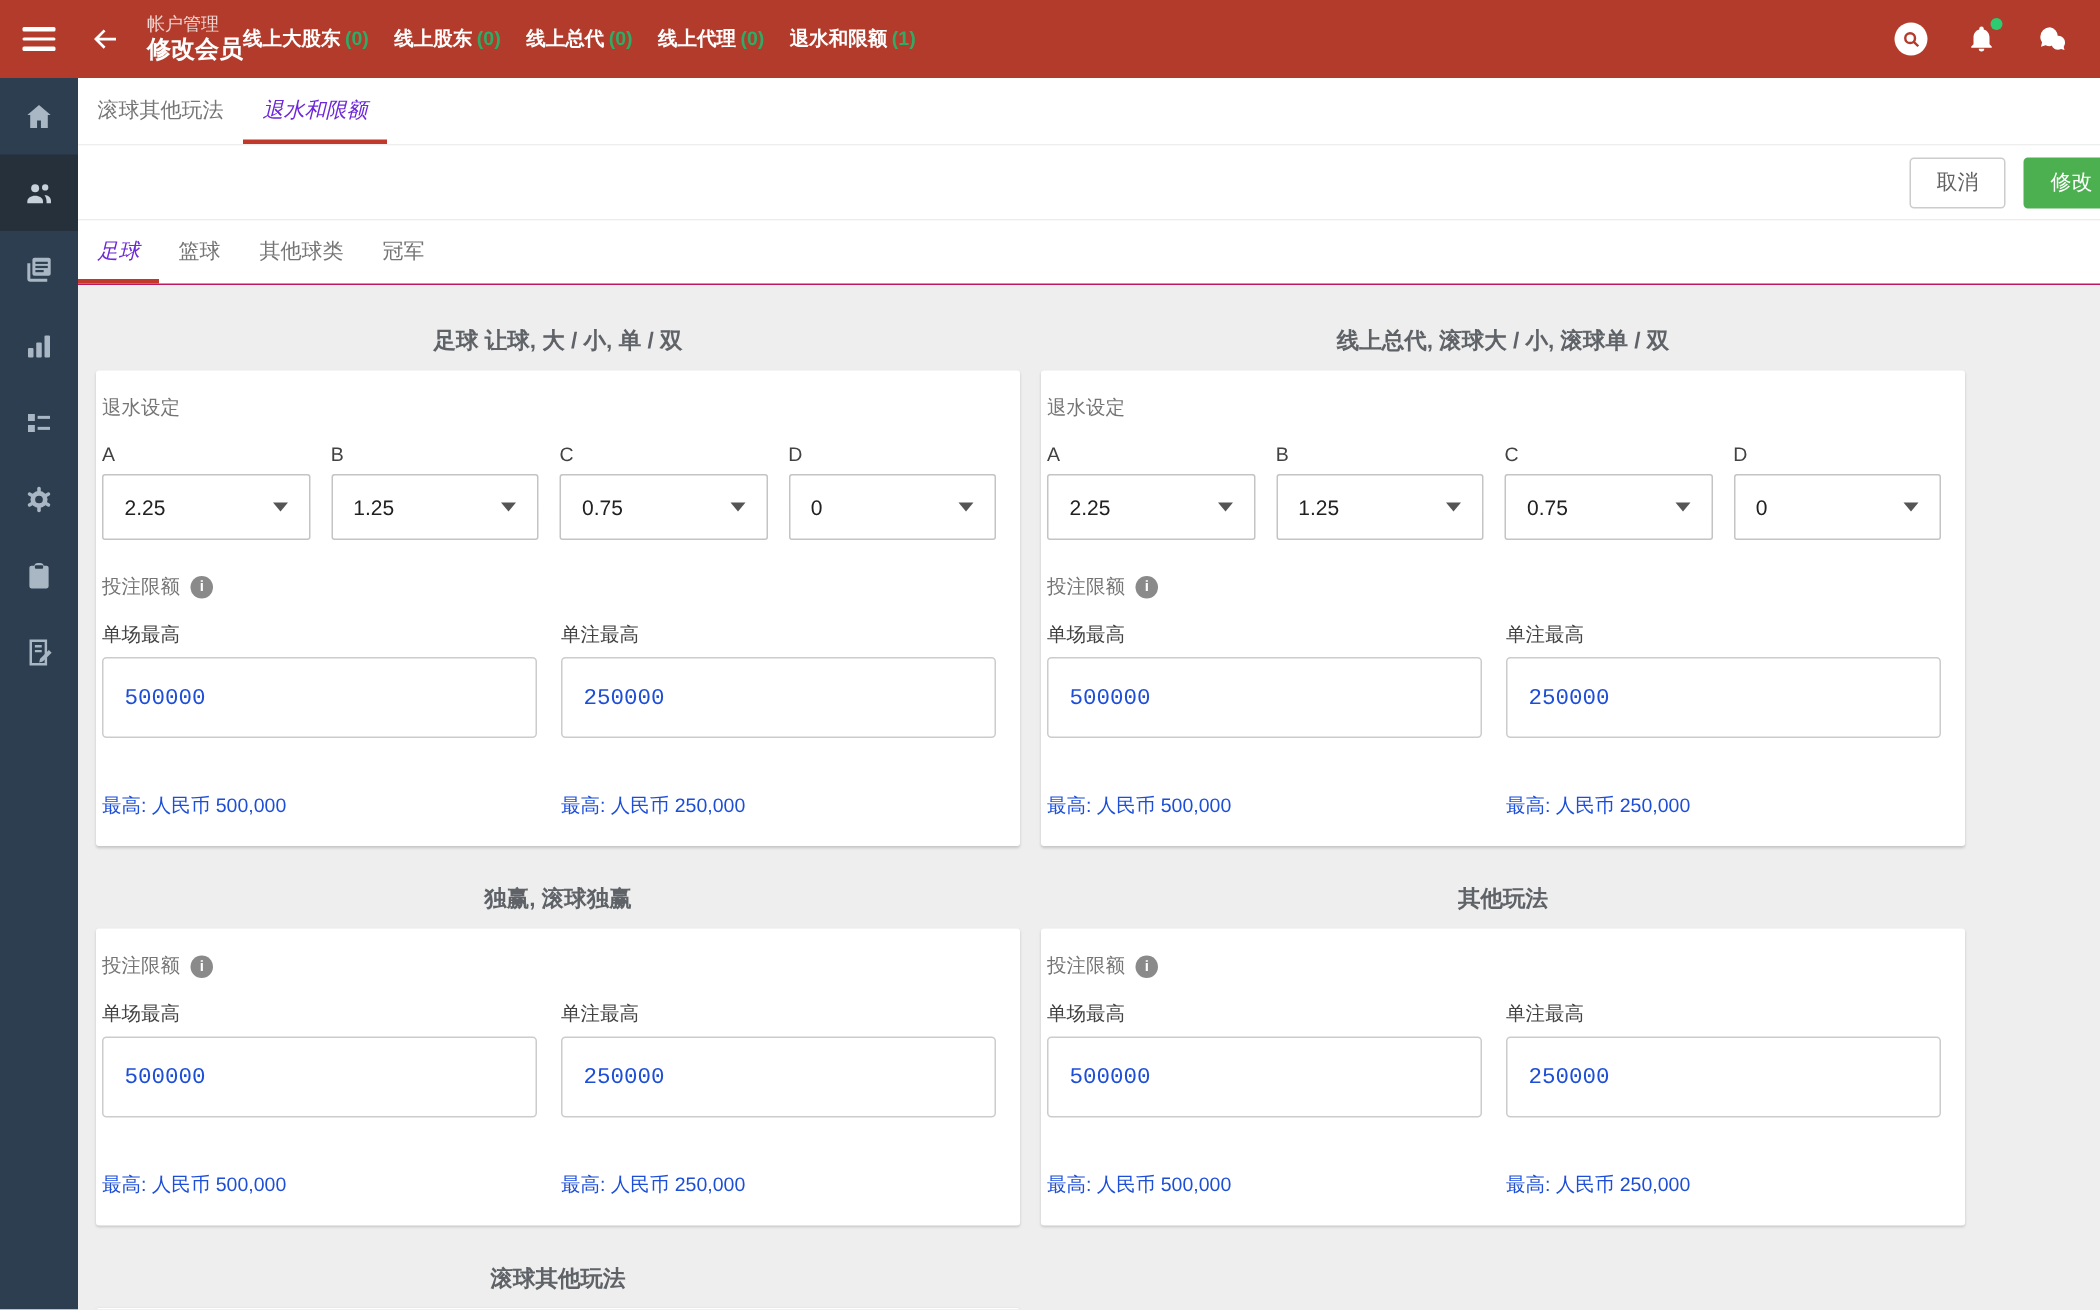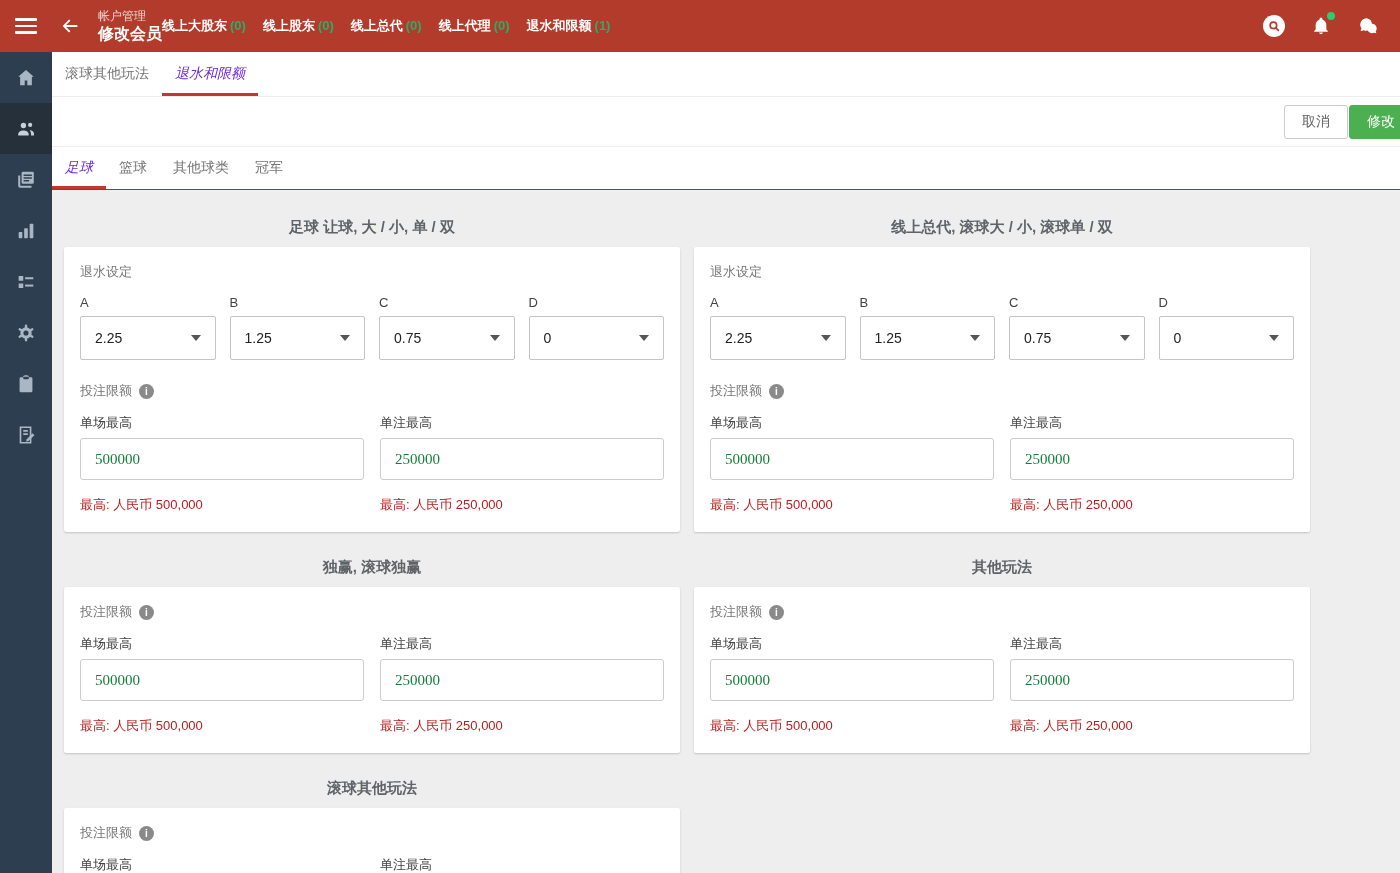--- a/index.html
+++ b/index.html
@@ -40,50 +40,50 @@
 
   .workspace { flex:1; display:flex; flex-direction:column; min-width:0; }
 
   
   .tabbar { flex:0 0 45px; background:#fff; border-bottom:1px solid #eeeeee; display:flex; }
   .tab { padding:0 13px; display:flex; align-items:center; font-size:14px; color:#757575; position:relative; cursor:pointer; }
   .tab.active { color:#6d28d9;font-style:italic; }
   .tab.active::after { content:""; position:absolute; left:0; right:0; bottom:0; height:3px; background:#c0392b; }
 
   .btnrow { flex:0 0 50px; background:#fff; border-bottom:1px solid #ececec;
-            display:flex; align-items:center; justify-content:flex-end; gap:1px; }
+            display:flex; align-items:center; justify-content:flex-end; gap:12px; }
   .btn { height:34px; padding:0 17px; font-size:14px; border-radius:3px; cursor:pointer; font-family:inherit; }
   .btn-cancel { background:#fff; border:1px solid #ccc; color:#616161; }
   .btn-submit { background:#4caf50; border:1px solid #4caf50; color:#fff; margin-right:-13px; }
 
   .subtabs { flex:0 0 43px; background:#fff; border-bottom:1px solid #be185d; display:flex; }
 
   
   .scroll { flex:1; overflow:hidden; padding:28px 0 0 12px; }
   .grid { display:flex; gap:14px; align-items:flex-start; }
   .col { width:616px; display:flex; flex-direction:column; }
   .sec-title { font-size:15px; font-weight:700; color:#5f6368; margin:26px 0 10px 0;text-align:center; }
   .col .sec-title:first-child { margin-top:0; }
 
-  .card { background:#fff; border-radius:2px; box-shadow:0 1px 2px rgba(0,0,0,.18); padding:16px 16px 18px 16px; }
+  .card { background:#fff; border-radius:2px; box-shadow:0 1px 2px rgba(0,0,0,.18); padding:16px 16px 18px 4px; }
   .card-label { font-size:13px; color:#757575; }
   .rebate-grid { display:grid; grid-template-columns:repeat(4,1fr); gap:14px; margin-top:14px; }
   .f-label { font-size:13px; color:#424242; margin-bottom:6px; }
   .select { height:44px; border:1px solid #c4c4c4; border-radius:2px; background:#fff;
             display:flex; align-items:center; justify-content:space-between;
             padding:0 14px; font-size:14px; color:#212121; cursor:pointer; }
   .caret { width:0; height:0; border-left:5px solid transparent; border-right:5px solid transparent; border-top:6px solid #555; }
 
   .limit-head { margin-top:22px; display:flex; align-items:center; gap:7px; }
   .info { width:15px; height:15px; border-radius:50%; background:#8a8a8a; color:#fff; font-size:10px; font-weight:700;
           display:inline-flex; align-items:center; justify-content:center; font-style:normal; cursor:pointer; }
   .limit-grid { display:grid; grid-template-columns:1fr 1fr; gap:16px; margin-top:14px; }
-  .tinput { height:42px; width:100%; border:1px solid #ccc; border-radius:3px; padding:0 14px;
-            font-size:15px; color:#15803d; font-family:Liberation Serif, serif; background:#fff; }
-  .note { font-size:13px; color:#b91c1c; margin-top:16px; }
+  .tinput { height:54px; width:100%; border:1px solid #ccc; border-radius:3px; padding:0 14px;
+            font-size:15px; color:#1d4ed8; font-family:Liberation Mono, monospace; background:#fff; }
+  .note { font-size:13px; color:#1d4ed8; margin-top:36px; }
 </style>
 </head>
 <body>
 
 <div class="app">
 
   <header class="topbar">
     <div class="hamburger">
       <div class="bars">
           <span></span>

